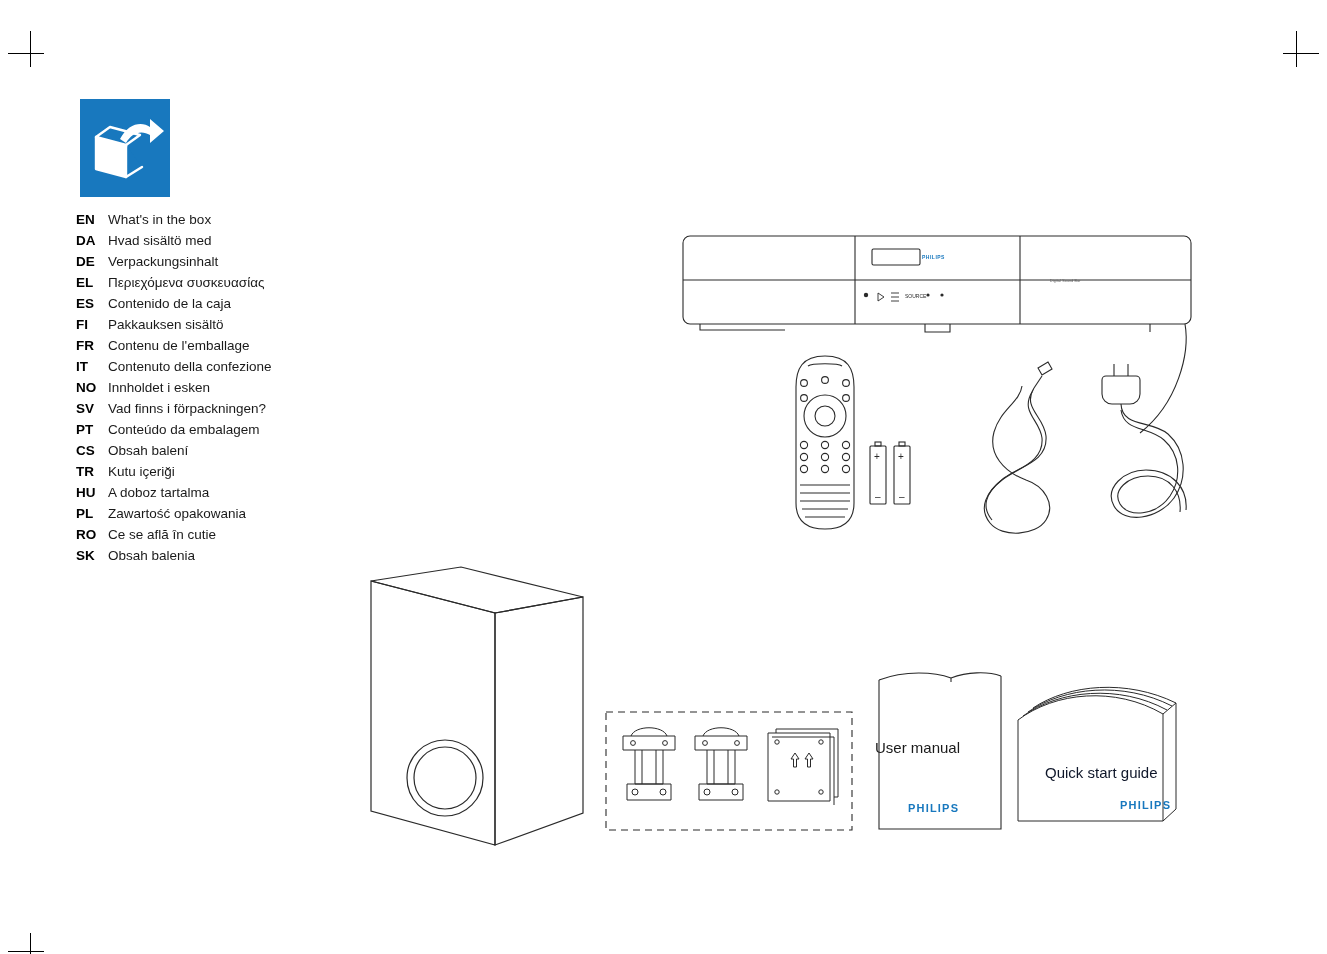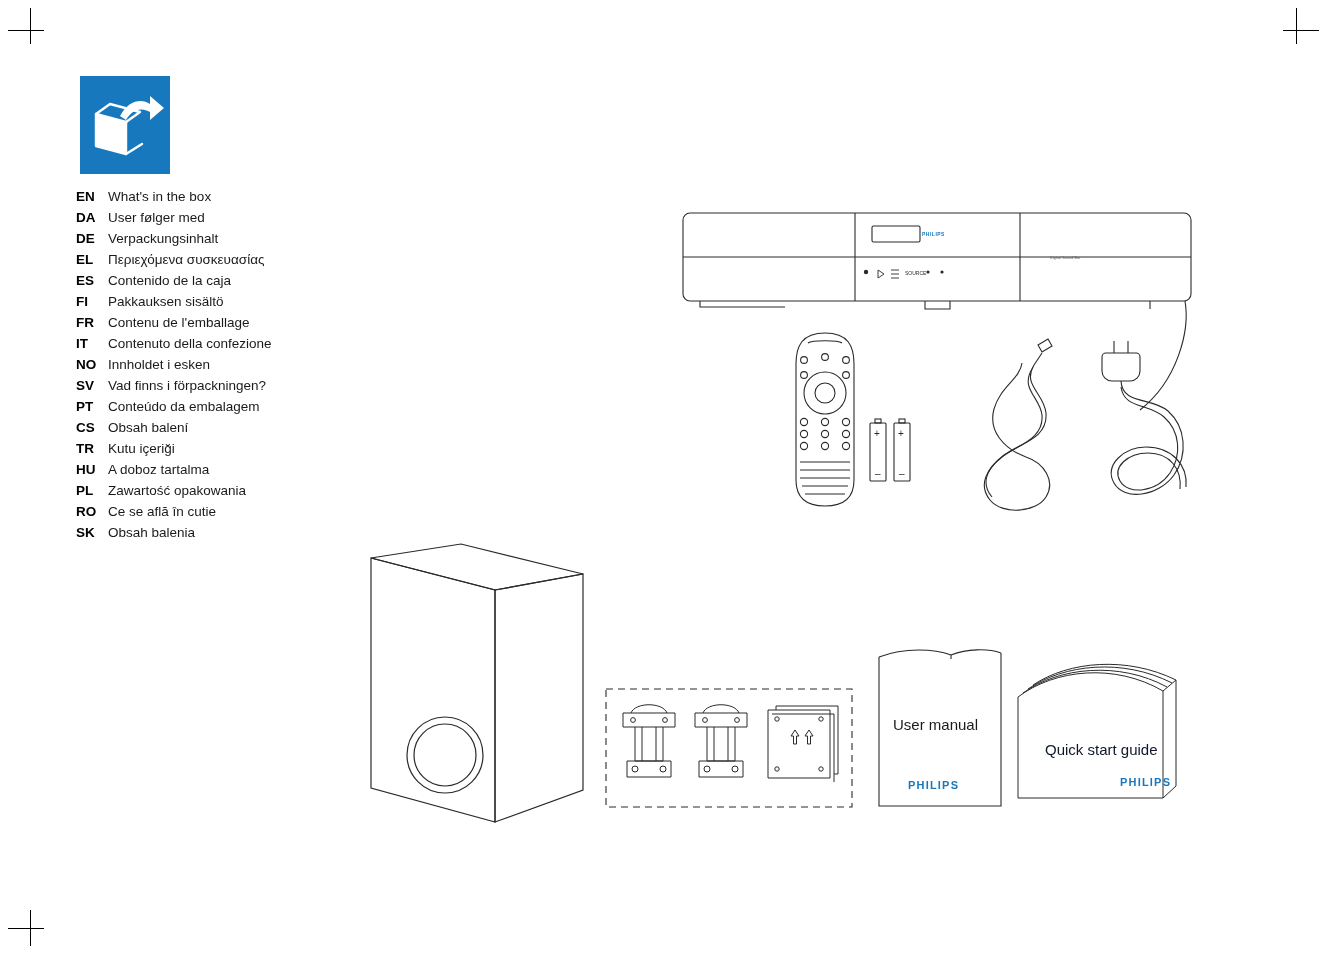--- a/index.html
+++ b/index.html
@@ -10,20 +10,21 @@
   body {
     width: 1327px;
     height: 954px;
     position: relative;
     font-family: "Liberation Sans", sans-serif;
     overflow: hidden;
   }
   .page {
     position: absolute;
     inset: 0;
+    margin-top: 23px;
   }
 
   
   .crop {
     position: absolute;
     background: #000;
   }
   .crop.h { height: 1px; }
   .crop.v { width: 1px; }
 
@@ -77,21 +78,21 @@
   #brackets   { left: 605px;  top: 688px; }
   #usermanual { left: 875px;  top: 645px; }
   #quickstart { left: 1015px; top: 655px; }
 
   .manual-title {
     position: absolute;
     font-size: 15px;
     color: #1a1a1a;
     font-family: "Liberation Sans", sans-serif;
   }
-  #user-manual-title { left: 893px; top: 716px; }
+  #user-manual-title { left: 875px; top: 716px; }
   #quick-start-title {
     left: 1045px; top: 741px;
     color: #0f172a;
   }
   .philips-word {
     position: absolute;
     font-size: 11px;
     font-weight: bold;
     letter-spacing: 1.2px;
     color: #1878be;
@@ -133,21 +134,21 @@
         <path d="M46 46 L46 78 L62 68" fill="#1878be" stroke="#ffffff"></path>
       </g>
       <g fill="#ffffff">
         <path d="M40 40 C48 24 62 22 70 28 L70 20 L84 32 L70 44 L70 36 C62 31 52 33 46 44 Z"></path>
       </g>
     </svg>
   </div>
 
   <div class="lang-list" id="lang-list">
       <div class="lang-row"><span class="lang-code">EN</span><span class="lang-name">What's in the box</span></div>
-      <div class="lang-row"><span class="lang-code">DA</span><span class="lang-name">User følger med</span></div>
+      <div class="lang-row"><span class="lang-code">DA</span><span class="lang-name">Hvad sisältö med</span></div>
       <div class="lang-row"><span class="lang-code">DE</span><span class="lang-name">Verpackungsinhalt</span></div>
       <div class="lang-row"><span class="lang-code">EL</span><span class="lang-name">Περιεχόμενα συσκευασίας</span></div>
       <div class="lang-row"><span class="lang-code">ES</span><span class="lang-name">Contenido de la caja</span></div>
       <div class="lang-row"><span class="lang-code">FI</span><span class="lang-name">Pakkauksen sisältö</span></div>
       <div class="lang-row"><span class="lang-code">FR</span><span class="lang-name">Contenu de l'emballage</span></div>
       <div class="lang-row"><span class="lang-code">IT</span><span class="lang-name">Contenuto della confezione</span></div>
       <div class="lang-row"><span class="lang-code">NO</span><span class="lang-name">Innholdet i esken</span></div>
       <div class="lang-row"><span class="lang-code">SV</span><span class="lang-name">Vad finns i förpackningen?</span></div>
       <div class="lang-row"><span class="lang-code">PT</span><span class="lang-name">Conteúdo da embalagem</span></div>
       <div class="lang-row"><span class="lang-code">CS</span><span class="lang-name">Obsah balení</span></div>

